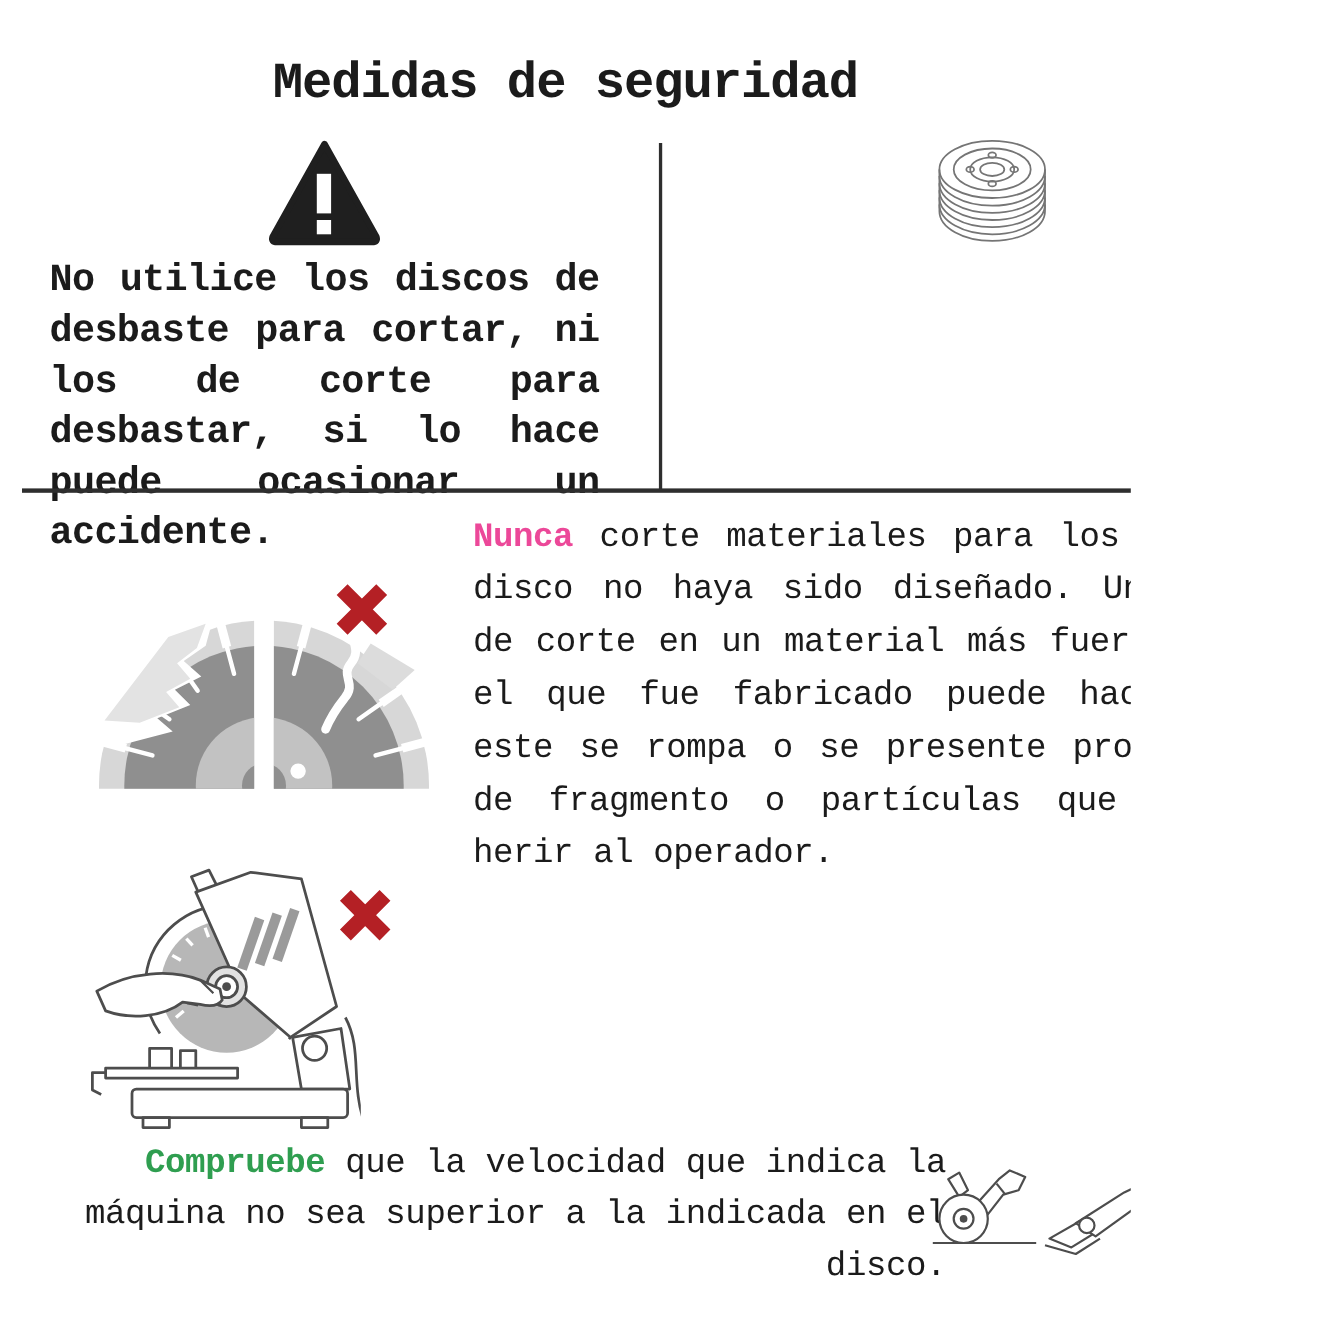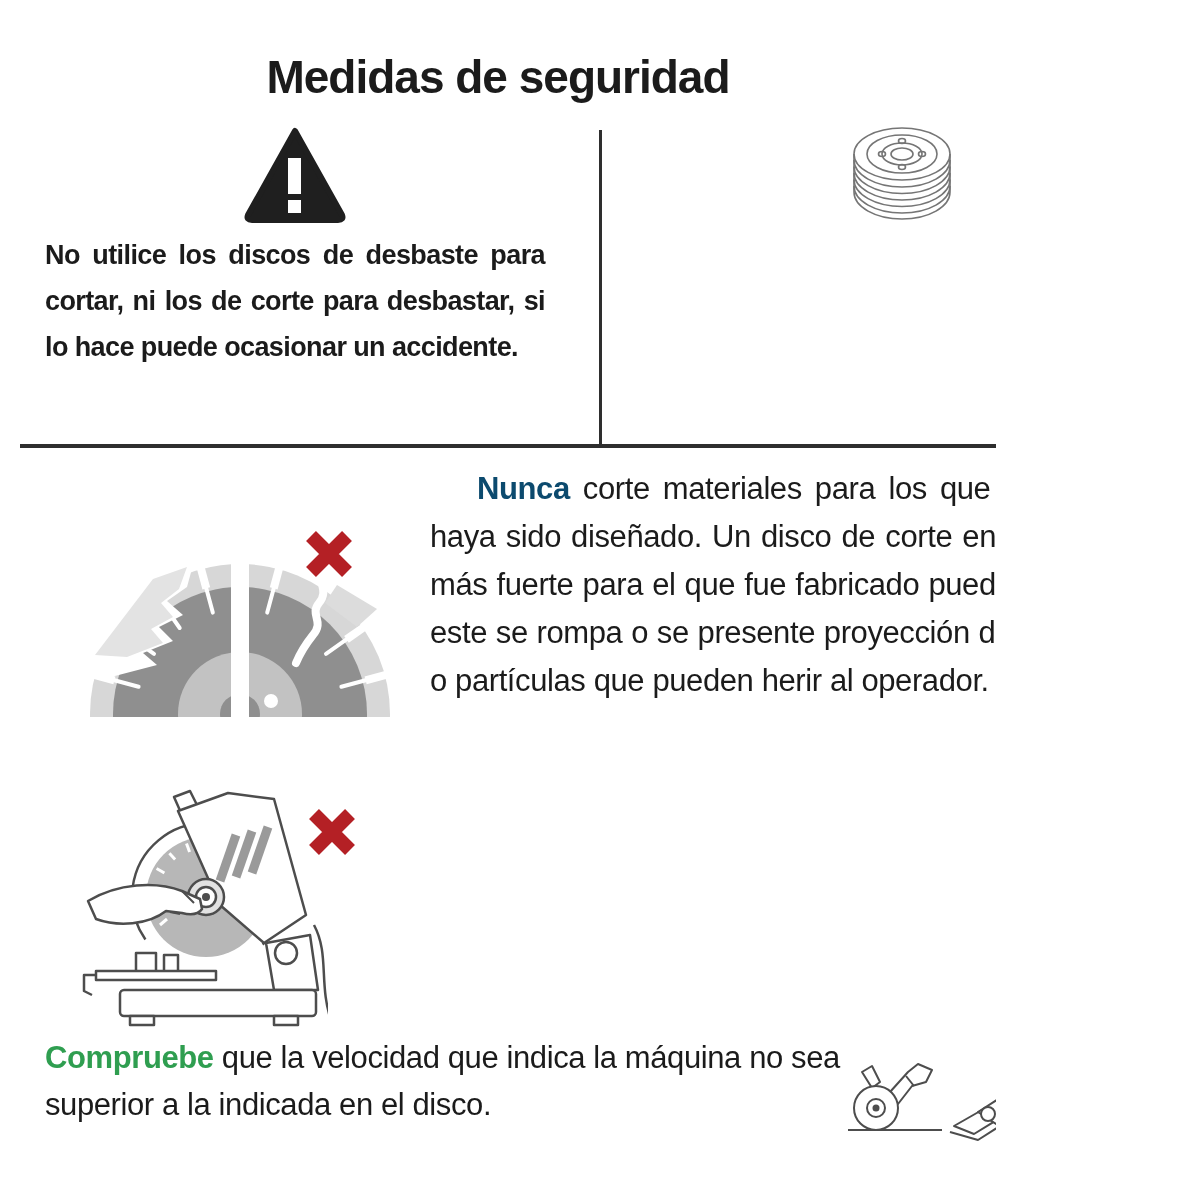--- a/index.html
+++ b/index.html
@@ -1,55 +1,56 @@
 <!DOCTYPE html>
 <html><head>
 <meta charset="utf-8">
 <style>
   html,body{margin:0;padding:0;background:#fff;}
   .page{
     position:relative;width:996px;height:1200px;background:#ffffff;
-    font-family:Liberation Sans, sans-serif;
+    font-family:Liberation Mono, monospace;
     color:#1b1b1b;overflow:hidden;
     font-stretch:condensed;
+    padding-left:32px;
   }
   .title{
     position:absolute;top:50px;left:0;right:0;margin:0;
     text-align:center;font-size:46px;font-weight:bold;letter-spacing:-1px;
   }
   
   .tri-icon{position:absolute;left:243px;top:126px;}
   .stack-icon{position:absolute;left:846px;top:122px;}
   .top-text{
     position:absolute;top:232px;width:500px;
-    font-size:27px;font-weight:bold;line-height:46px;
+    font-size:35px;font-weight:bold;line-height:46px;
     text-align:justify;letter-spacing:-0.6px;margin:0;
   }
   .top-text.left{left:45px;}
   .top-text.right{left:655px;}
   .vdivider{position:absolute;left:599px;top:130px;width:3px;height:316px;background:#2e2e2e;}
   .hdivider{position:absolute;left:20px;top:444px;width:1160px;height:4px;background:#2e2e2e;}
   
   .para{
     position:absolute;left:430px;width:727px;margin:0;
     font-size:31px;line-height:48px;text-align:justify;letter-spacing:-0.4px;
   }
   .para.p1{top:465px;}
   .para.p2{top:826px;line-height:47px;}
   .lead{font-weight:bold;}
-  .lead.red{color:#0c4a6e;margin-left:47px;}
+  .lead.red{color:#ec4899;}
   .lead.green{color:#2f9e50;}
   .broken-disc{position:absolute;left:75px;top:551px;}
   .x1{position:absolute;left:303px;top:528px;}
   .chopsaw{position:absolute;left:78px;top:785px;}
   .x2{position:absolute;left:306px;top:806px;}
   
   .footer-text{
     position:absolute;left:45px;top:1034px;width:815px;margin:0;
-    font-size:31px;line-height:47px;letter-spacing:-0.4px;text-align:left;
+    font-size:31px;line-height:47px;letter-spacing:-0.4px;text-align:right;
   }
   .grinder1{position:absolute;left:846px;top:1056px;}
   .grinder2{position:absolute;left:948px;top:1064px;}
   .floorsaw{position:absolute;left:1038px;top:1050px;}
   .check{position:absolute;left:1102px;top:1006px;}
   svg{display:block;}
 </style>
 </head>
 <body>
 

